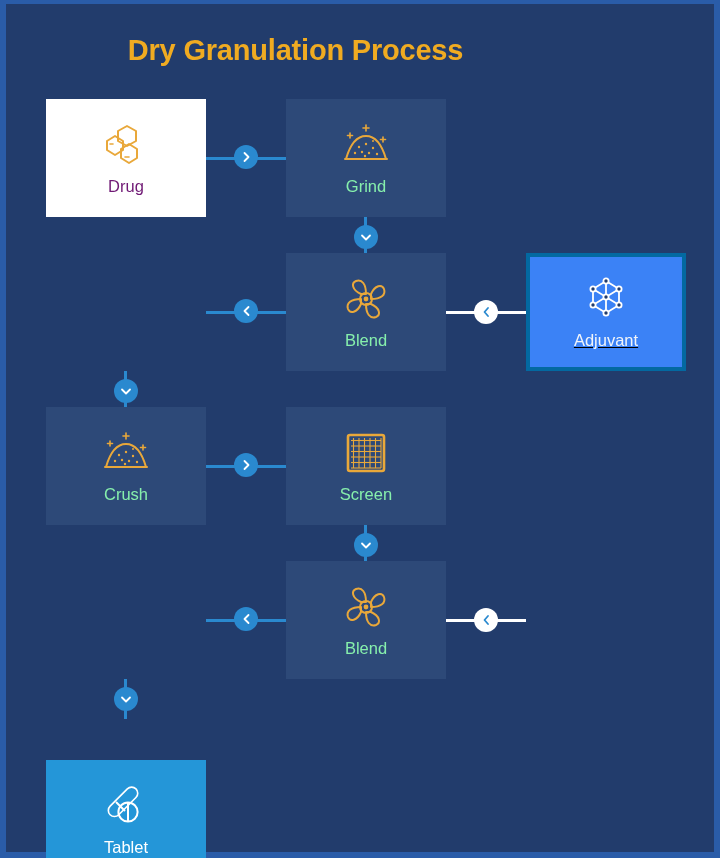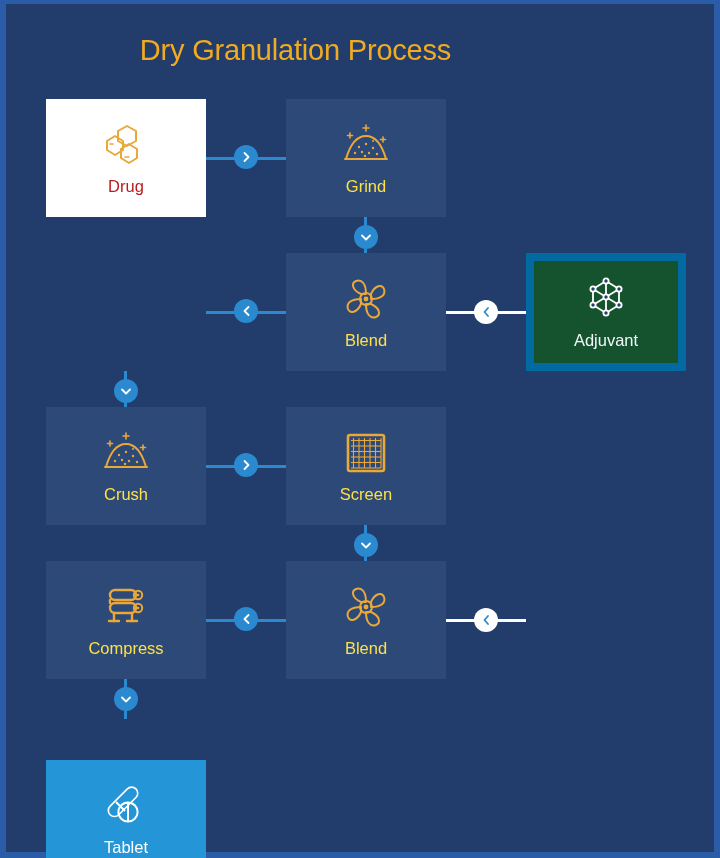--- a/index.html
+++ b/index.html
@@ -34,21 +34,21 @@
   }
 
   
   .title {
     position: absolute;
     top: 30px;
     left: 0;
     width: 579px;
     text-align: center;
     font-size: 29px;
-    font-weight: normal;
+    font-weight: bold;
     color: #f0ab21;
     letter-spacing: -0.2px;
   }
 
   
   .node {
     position: absolute;
     width: 160px;
     height: 118px;
     display: flex;
@@ -66,26 +66,26 @@
     justify-content: center;
   }
 
   .node .label {
     font-size: 16.5px;
     line-height: 1;
   }
 
   
   .node.filled   { background: #2d4978; }
-  .node.filled .label   { color: #fde047; }
+  .node.filled .label   { color: #86efac; }
 
   .node.white    { background: #ffffff; }
-  .node.white .label    { color: #b91c1c; }
-
-  .node.outline  { background: #14532d; border: 8px solid #0369a1; }
+  .node.white .label    { color: #701a75; }
+
+  .node.outline  { background: #3b82f6; border: 4px solid #0369a1; text-decoration: underline; }
   .node.outline .label  { color: #f2f5f9; }
 
   .node.accent   { background: #2496d8; margin-top: 45px; }
   .node.accent .label   { color: #ffffff; }
 
   
   .link {
     position: absolute;
     background: #2a89cf;
   }
@@ -316,44 +316,20 @@
             <line x1="6" y1="19.5" x2="36" y2="19.5"></line>
               <line x1="6" y1="25" x2="36" y2="25"></line>
             <line x1="6" y1="30.5" x2="36" y2="30.5"></line>
               <line x1="6" y1="36" x2="36" y2="36"></line>
           </g>
         </svg>
       </span>
       <span class="label">Screen</span>
     </div>
 
-    <div class="node filled" style="left:40px; top:557px;">
-      <span class="icon">
-        <svg width="46" height="44" viewBox="0 0 46 44">
-          <g fill="none" stroke="#e9a83a" stroke-width="2.4" stroke-linejoin="round" stroke-linecap="round">
-            <rect x="7" y="5" width="26" height="10" rx="5" ry="5"></rect>
-            <rect x="7" y="18" width="26" height="10" rx="5" ry="5"></rect>
-            <line x1="11" y1="28" x2="11" y2="36"></line>
-            <line x1="29" y1="28" x2="29" y2="36"></line>
-            <line x1="6" y1="36" x2="16" y2="36"></line>
-            <line x1="24" y1="36" x2="34" y2="36"></line>
-            <line x1="7" y1="15" x2="7" y2="18"></line>
-          </g>
-          <g fill="none" stroke="#e9a83a" stroke-width="2">
-            <circle cx="35" cy="10" r="4.2"></circle>
-            <circle cx="35" cy="23" r="4.2"></circle>
-          </g>
-          <g fill="#e9a83a">
-            <circle cx="35" cy="10" r="1.3"></circle>
-              <circle cx="35" cy="23" r="1.3"></circle>
-          </g>
-        </svg>
-      </span>
-      <span class="label">Compress</span>
-    </div>
 
     <div class="node filled" style="left:280px; top:557px;">
       <span class="icon">
         <svg width="46" height="46" viewBox="0 0 46 46">
           <g fill="none" stroke="#e9a83a" stroke-width="2" stroke-linejoin="round">
             <path d="M23,18 C23,8 19,3 13,5 C8,7 9,14 18,18 Z"></path>
             <path d="M28,23 C38,23 43,19 41,13 C39,8 32,9 28,18 Z"></path>
             <path d="M23,28 C23,38 27,43 33,41 C38,39 37,32 28,28 Z"></path>
             <path d="M18,23 C8,23 3,27 5,33 C7,38 14,37 18,28 Z"></path>
             <circle cx="23" cy="23" r="6"></circle>

